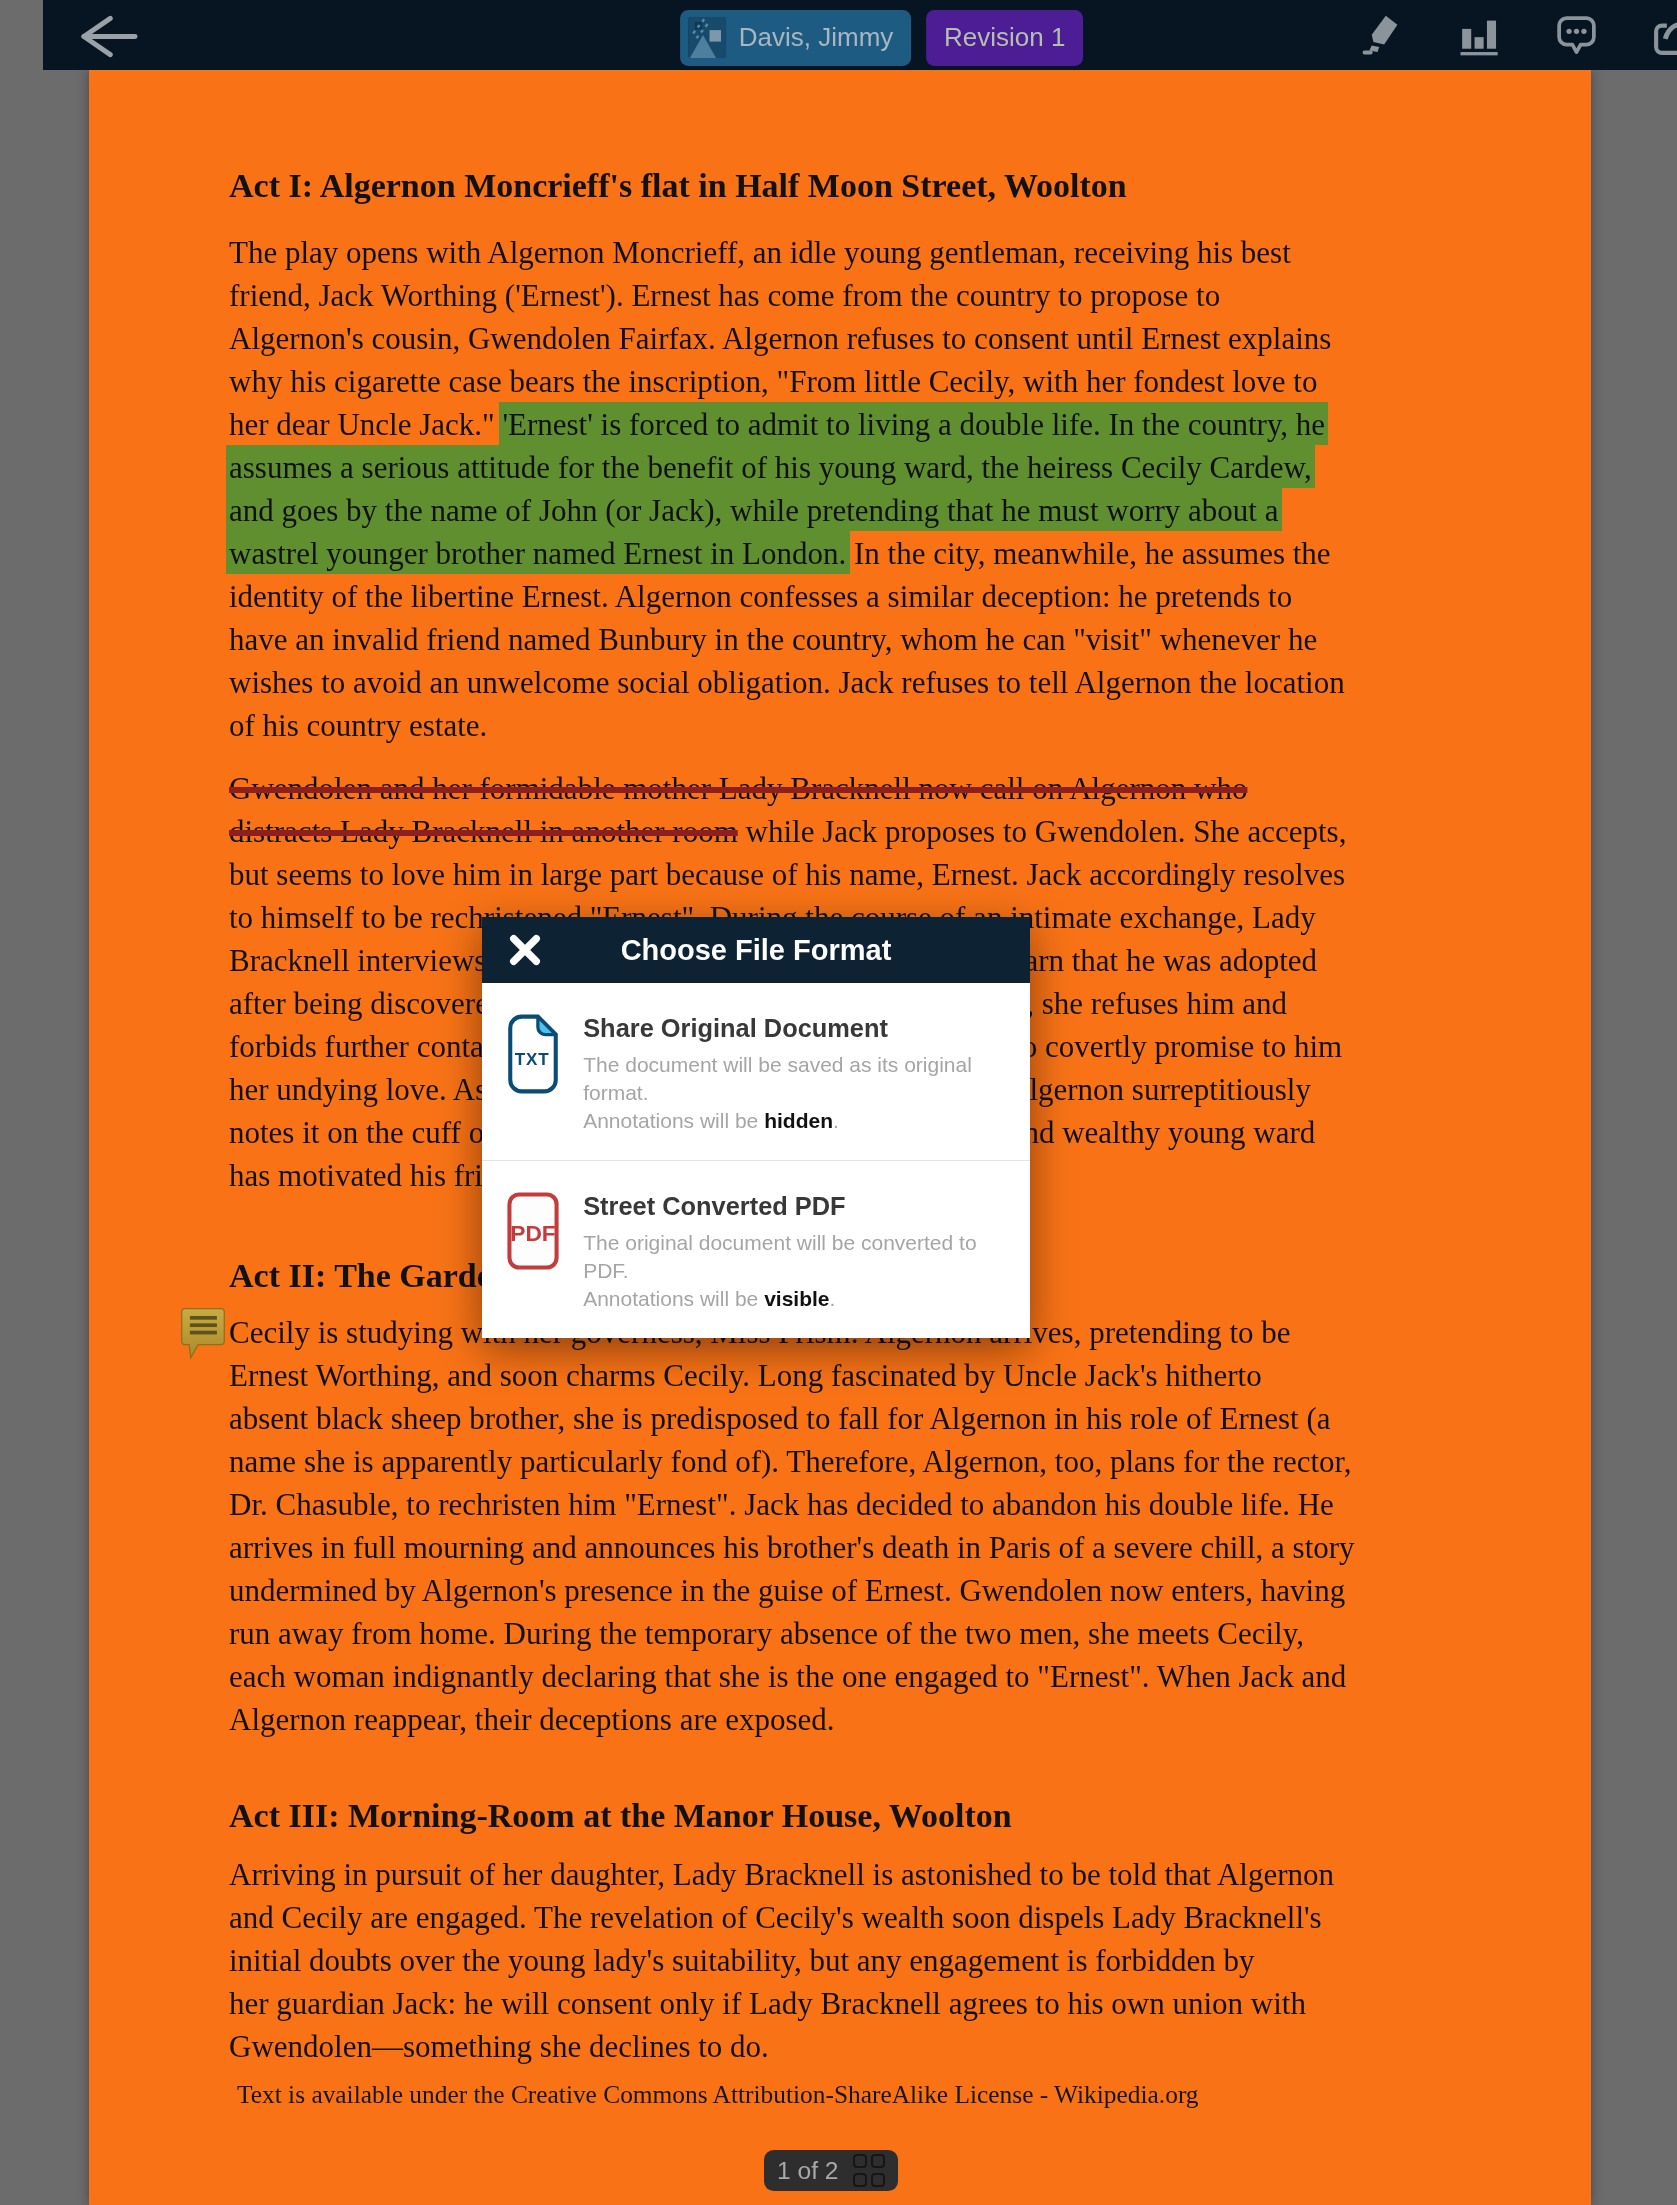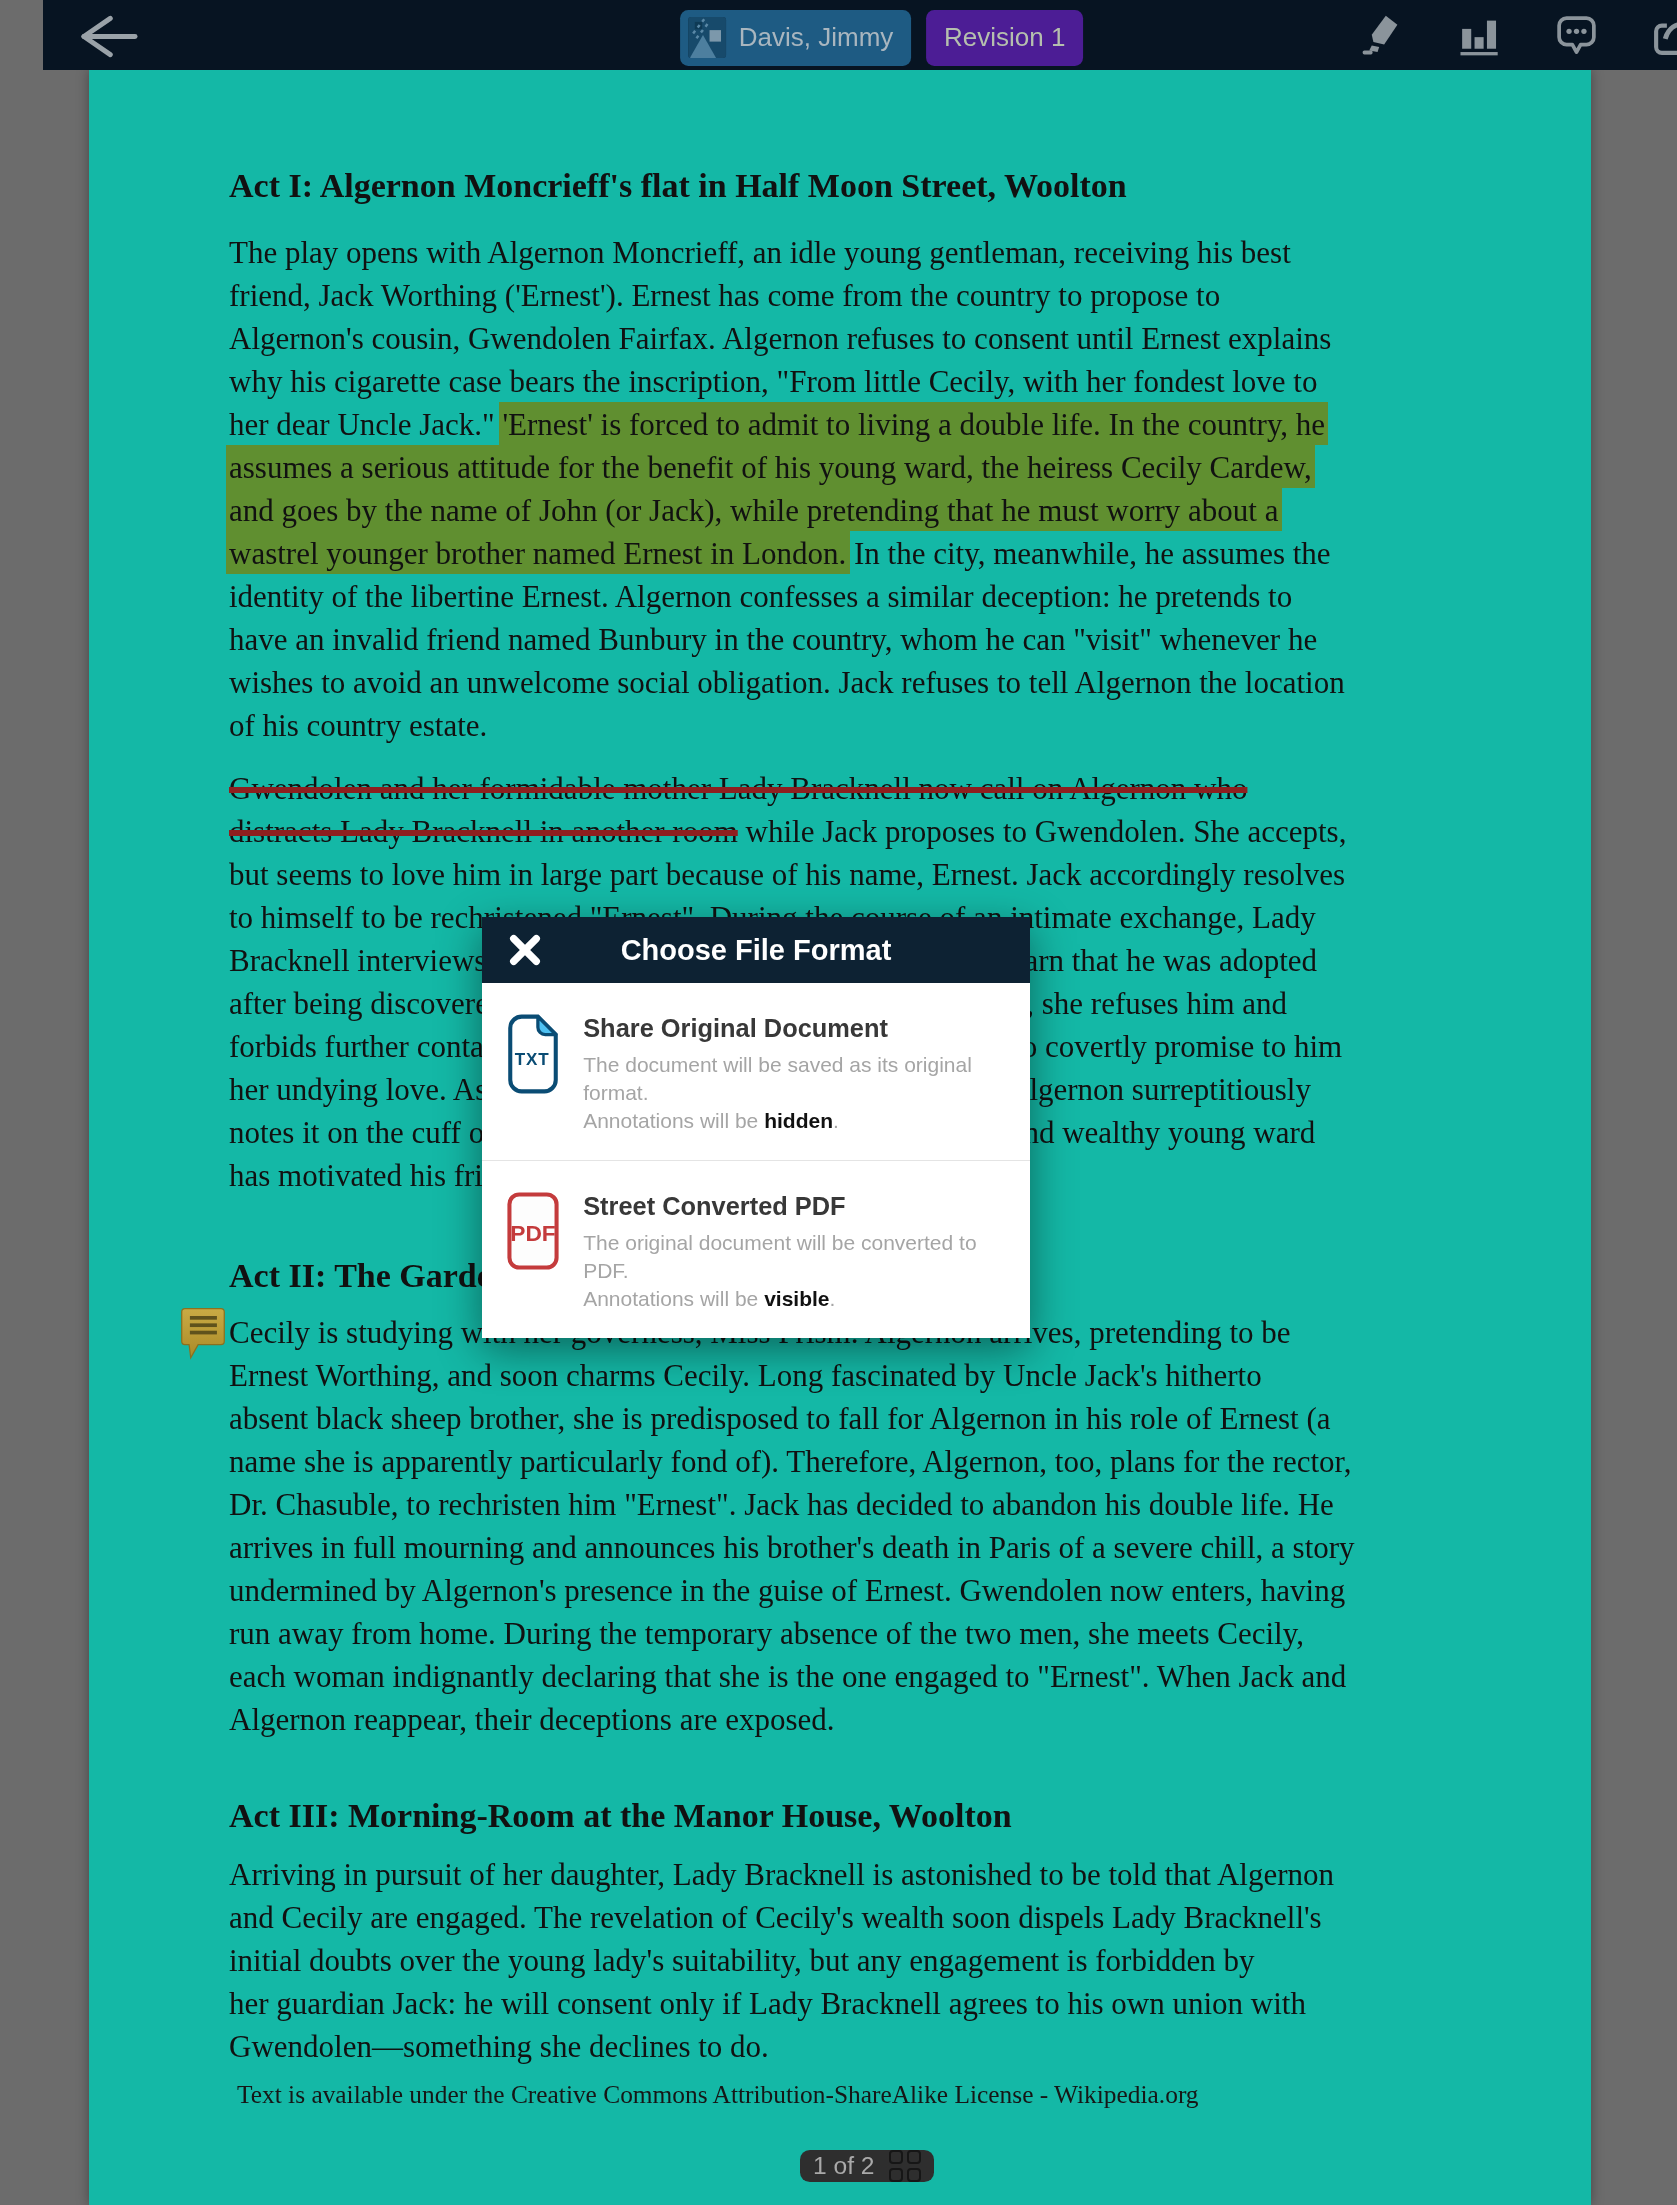--- a/index.html
+++ b/index.html
@@ -22,37 +22,37 @@
   #user-btn .lbl{ color:#a9b6bf; font-size:26px; }
   #rev-btn{ background:#4c1d95; }
   #rev-btn .lbl{ color:#b5bfae; font-size:26px; }
   #avatar{ width:38px; height:41px; border-radius:3.3px; overflow:hidden; background:#113a55; }
   #right-icons{ position:absolute; right:24.6px; top:0; height:70px; display:flex;
     align-items:center; gap:54px; }
   .tb-icon{ width:43px; height:43px; cursor:pointer; }
   
   #page{
     position:absolute; left:89px; top:70px; width:1502px; height:2135px;
-    background:#14b8a6; box-shadow:0 0 11.5px rgba(0,0,0,0.35); z-index:1; overflow:hidden;
+    background:#f97316; box-shadow:0 0 11.5px rgba(0,0,0,0.35); z-index:1; overflow:hidden;
   }
   .doc-block{ position:absolute; left:140px; width:1302px; color:#111;
     font-family:"Liberation Serif", serif; }
   .doc-heading{ font-size:34px; font-weight:bold; white-space:pre; }
   .doc-para .tline{ font-size:31px; line-height:43px; height:43px; white-space:pre; }
   .seg-h{ background:#608f30; padding:4.9px 3.3px 3.3px 3.3px; margin:0 -3.3px; }
   .seg-s{ text-decoration:line-through; text-decoration-color:#8e1f1f;
     text-decoration-thickness:5.7px; }
   #doc-footer{ position:absolute; left:148px; top:2010px; color:#161616;
     font-family:"Liberation Serif", serif; font-size:25.4px; white-space:pre; }
   #note-icon{ position:absolute; left:91px; top:1237px; width:46px; height:54px; cursor:pointer; }
   
   #pager{
-    position:absolute; left:764px; top:2150px; height:32px; z-index:20;
+    position:absolute; left:764px; top:2150px; height:41px; z-index:20;
     background:#2e2e2e; border-radius:9.8px; display:flex; align-items:center;
-    gap:14.7px; padding:0 13px; cursor:pointer;margin-left:36px;
+    gap:14.7px; padding:0 13px; cursor:pointer;
   }
   #pager .pg-label{ color:#a9a9a9; font-size:24.6px; }
   #grid-icon{ display:grid; grid-template-columns:14px 14px; grid-template-rows:14px 14px;
     gap:4.1px; }
   #grid-icon div{ border:2.5px solid #161616; border-radius:4.1px; }
   
   #modal{
     position:absolute; left:482px; top:917px; width:548px; z-index:50;
     background:#ffffff; box-shadow:0 11.5px 41px rgba(0,0,0,0.45);
   }

